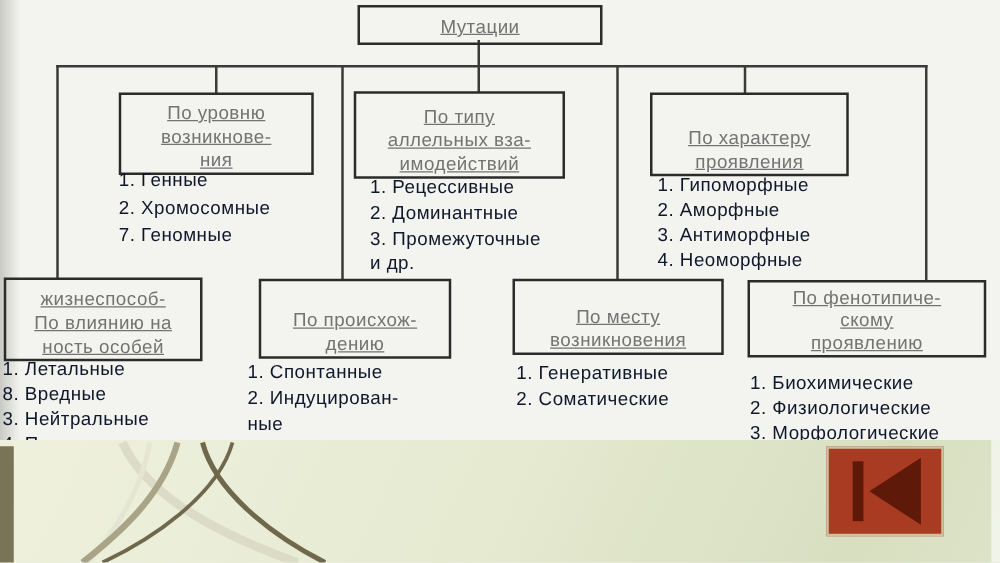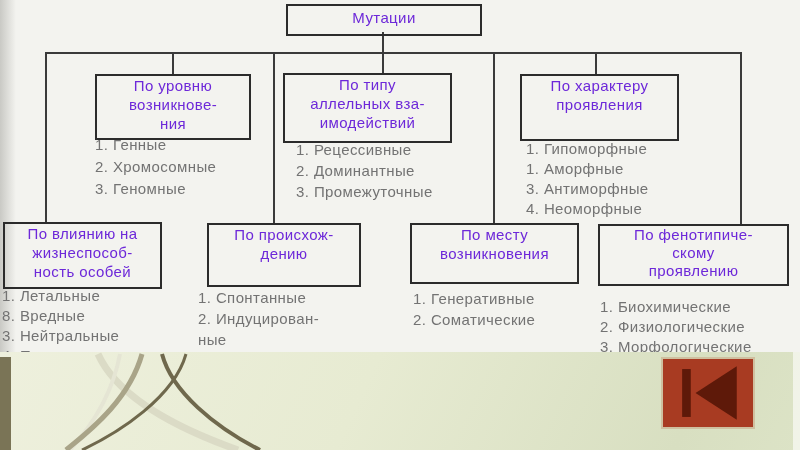--- a/index.html
+++ b/index.html
@@ -19,26 +19,26 @@
   .band{position:absolute;left:0;top:357px;width:11px;height:93px;background:#7a7456;}
   .right-edge{position:absolute;left:793px;top:352px;width:7px;height:98px;background:rgba(255,255,255,.6);}
 
   
   .hline,.vline{position:absolute;background:#3a3a3a;}
   .hline{height:2px;}
   .vline{width:2px;}
 
   
   .box{position:absolute;border:2px solid #2b2b2b;background:transparent;
-    display:flex;flex-direction:column;justify-content:flex-start;align-items:center;
-    text-align:center;color:#6d28d9;}
+    display:flex;flex-direction:column;justify-content:flex-end;align-items:center;
+    text-align:center;color:#737373;text-decoration:underline;}
   .tl{font-size:15px;line-height:19px;letter-spacing:.4px;white-space:nowrap;}
   .root-box .tl{line-height:24px;}
 
-  .list{position:absolute;color:#737373;}
+  .list{position:absolute;color:#0f172a;}
   .ll{font-size:15px;letter-spacing:.4px;white-space:nowrap;}
 
   
   .nav-btn{position:absolute;left:661px;top:357px;width:94px;height:72px;
     background:#a83b22;border:2px solid #cfc0a0;box-sizing:border-box;
     display:flex;align-items:center;justify-content:center;cursor:pointer;padding:0;}
   .nav-btn svg{display:block;}
 </style>
 </head>
 <body>
@@ -63,48 +63,49 @@
   </div>
 
   <div class="box" style="left:95px;top:74px;width:152px;height:62px">
     <div class="tl">По уровню</div>
     <div class="tl">возникнове-</div>
     <div class="tl">ния</div>
   </div>
   <div class="list" style="left:95px;top:134px">
     <div class="ll" style="line-height:22px">1. Генные</div>
     <div class="ll" style="line-height:22px">2. Хромосомные</div>
-    <div class="ll" style="line-height:22px">3. Геномные</div>
+    <div class="ll" style="line-height:22px">7. Геномные</div>
   </div>
 
   <div class="box" style="left:283px;top:73px;width:165px;height:66px">
     <div class="tl">По типу</div>
     <div class="tl">аллельных вза-</div>
     <div class="tl">имодействий</div>
   </div>
   <div class="list" style="left:296px;top:139px">
     <div class="ll" style="line-height:21px">1. Рецессивные</div>
     <div class="ll" style="line-height:21px">2. Доминантные</div>
     <div class="ll" style="line-height:21px">3. Промежуточные</div>
+    <div class="ll" style="line-height:18px">и др.</div>
   </div>
 
   <div class="box" style="left:520px;top:74px;width:155px;height:63px">
     <div class="tl">По характеру</div>
     <div class="tl">проявления</div>
   </div>
   <div class="list" style="left:526px;top:139px">
     <div class="ll" style="line-height:20px">1. Гипоморфные</div>
-    <div class="ll" style="line-height:20px">1. Аморфные</div>
+    <div class="ll" style="line-height:20px">2. Аморфные</div>
     <div class="ll" style="line-height:20px">3. Антиморфные</div>
     <div class="ll" style="line-height:20px">4. Неоморфные</div>
   </div>
 
   <div class="box" style="left:3px;top:222px;width:155px;height:63px">
+    <div class="tl">жизнеспособ-</div>
     <div class="tl">По влиянию на</div>
-    <div class="tl">жизнеспособ-</div>
     <div class="tl">ность особей</div>
   </div>
   <div class="list" style="left:2px;top:286px">
     <div class="ll" style="line-height:20px">1. Летальные</div>
     <div class="ll" style="line-height:20px">8. Вредные</div>
     <div class="ll" style="line-height:20px">3. Нейтральные</div>
     <div class="ll" style="line-height:20px">4. Полезные</div>
   </div>
 
   <div class="box" style="left:207px;top:223px;width:150px;height:60px">

